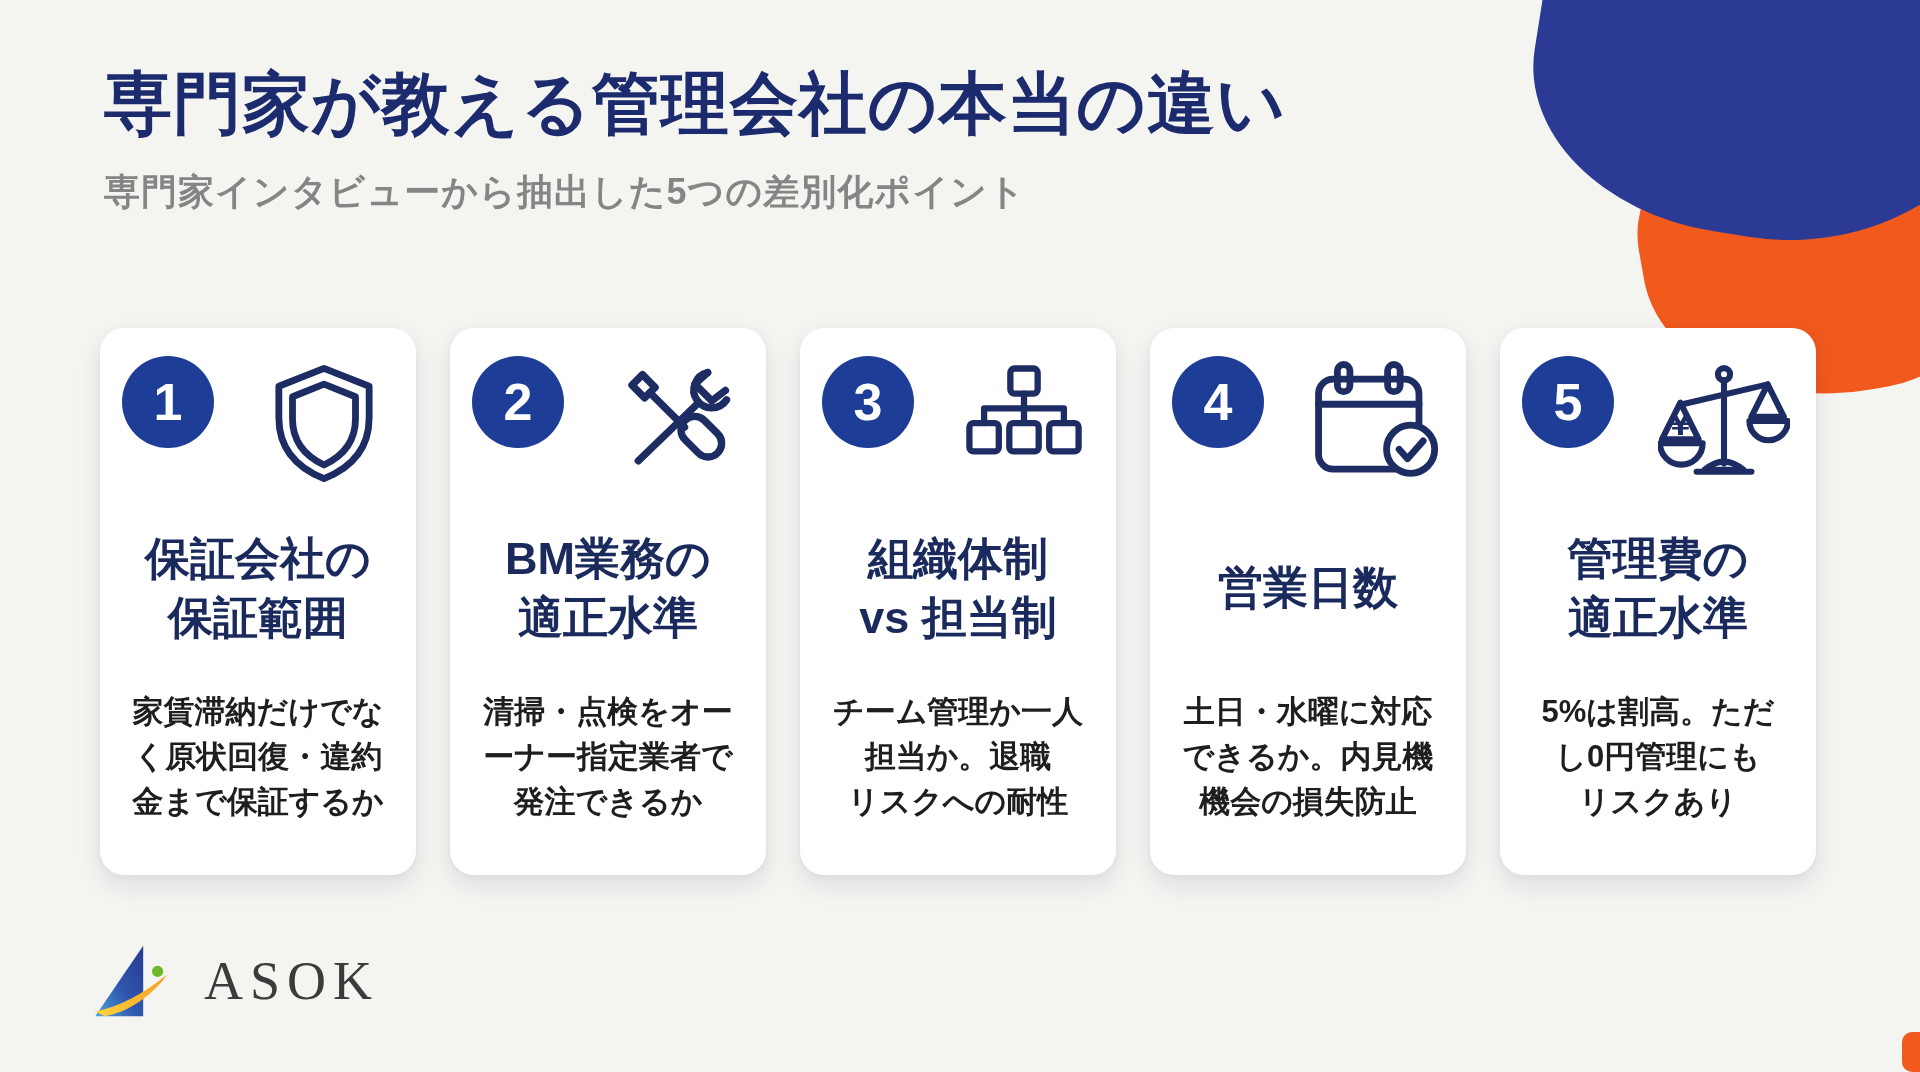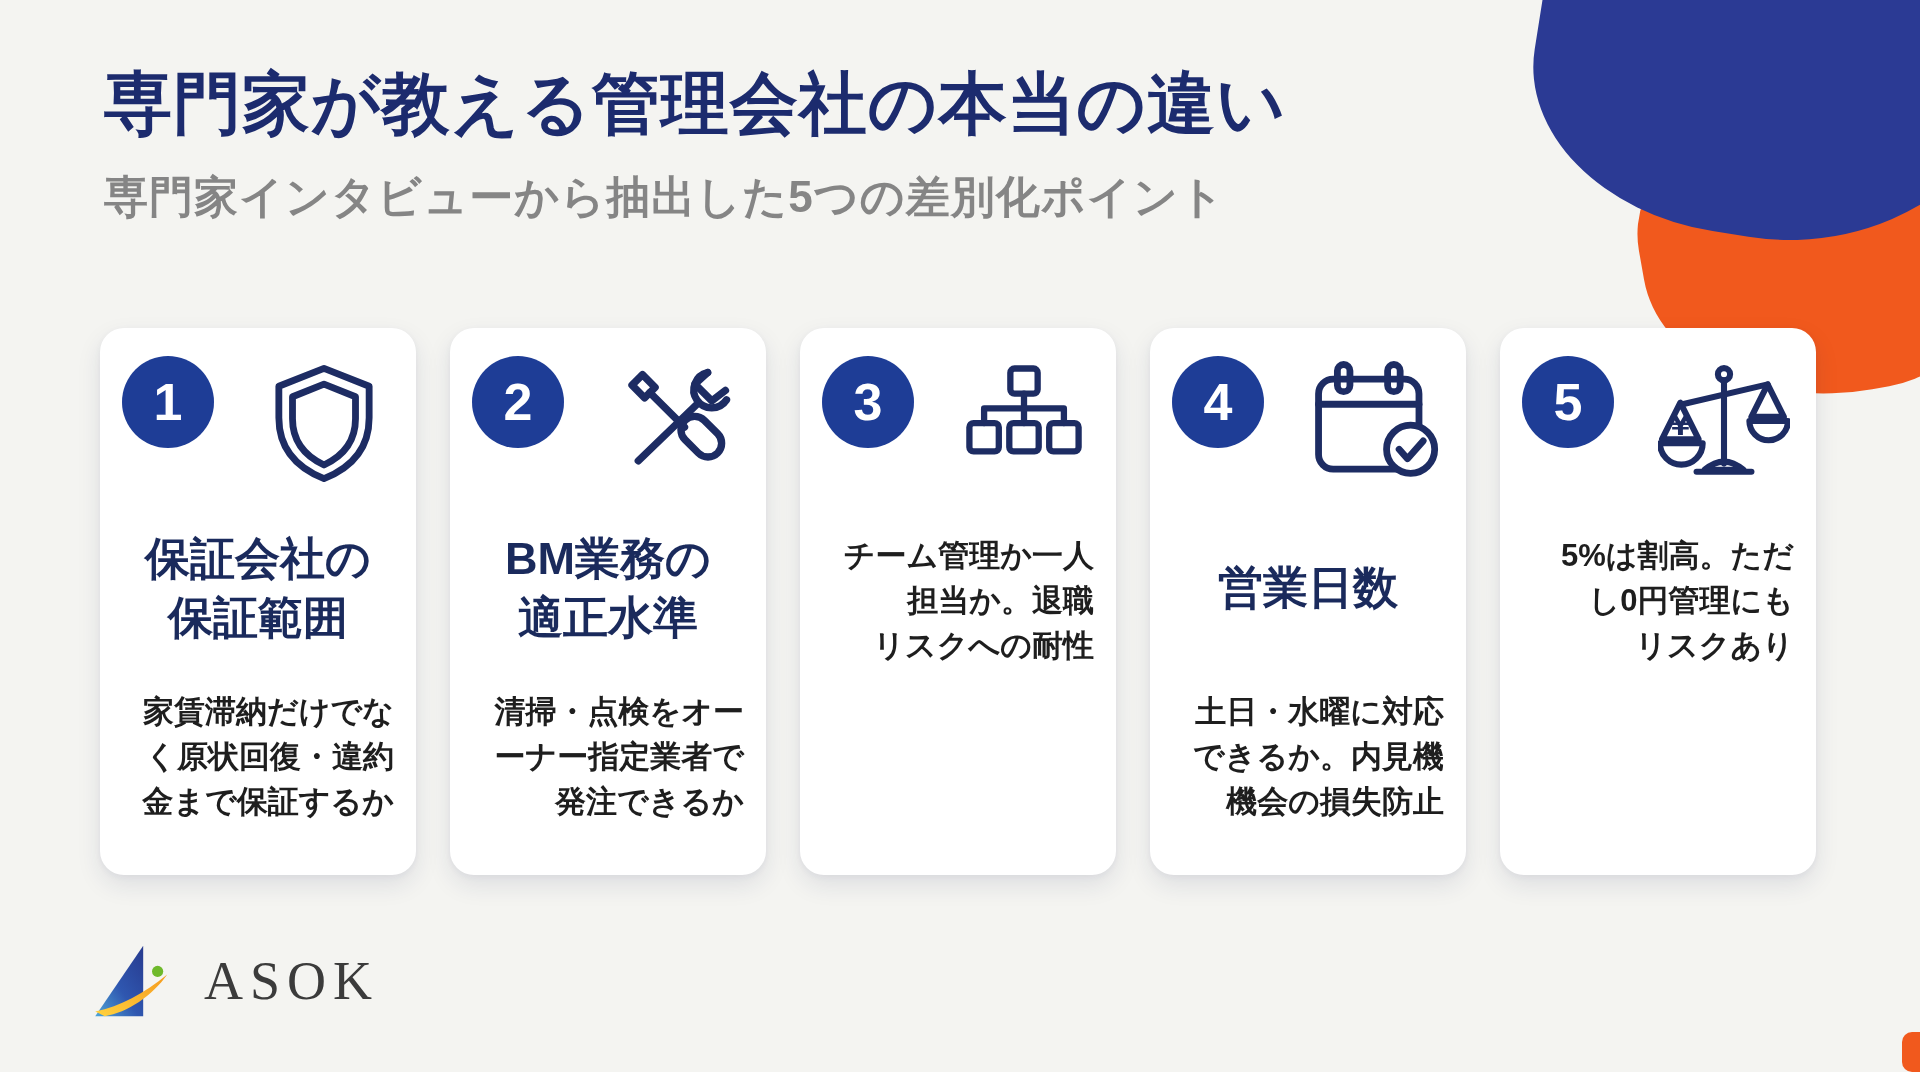--- a/index.html
+++ b/index.html
@@ -28,21 +28,21 @@
     width:18px;height:40px;background:#f1591d;
     border-radius:10px 0 0 10px;z-index:1;
   }
   
   .header{position:relative;z-index:3;padding:64px 0 0 104px;}
   .page-title{
     font-size:68px;font-weight:900;color:#1c2b6e;
     line-height:1.15;letter-spacing:1px;margin:0;
   }
   .page-subtitle{
-    font-size:44px;font-weight:700;color:#858585;
+    font-size:36px;font-weight:700;color:#858585;
     margin:26px 0 0 0;letter-spacing:1px;
   }
   
   .cards-row{
     position:absolute;left:100px;top:328px;
     display:flex;gap:34px;z-index:3;
   }
   .card{
     width:316px;height:547px;background:#ffffff;
     border-radius:24px;box-sizing:border-box;
@@ -60,21 +60,21 @@
   }
   .icon-box{width:140px;height:138px;display:flex;align-items:flex-start;justify-content:center;margin-top:4px;}
   .icon-box svg{display:block;}
   .card-title{
     margin-top:28px;height:128px;
     display:flex;align-items:center;justify-content:center;
     text-align:center;white-space:pre-line;
     font-size:45px;font-weight:800;color:#1a2a5c;line-height:1.32;
   }
   .card-desc{
-    margin-top:38px;text-align:right;white-space:pre-line;
+    margin-top:38px;text-align:center;white-space:pre-line;
     font-size:31px;font-weight:600;color:#1e1e1e;line-height:1.45;
   }
   
   .footer{
     position:absolute;left:92px;top:938px;z-index:3;
     display:flex;align-items:center;gap:16px;
   }
   .logo-text{
     font-family:"Liberation Serif","DejaVu Serif",serif;
     font-size:54px;color:#3b3b3b;letter-spacing:7px;font-weight:400;
@@ -142,20 +142,22 @@
           <rect x="47" y="10" width="26" height="24" rx="4"></rect>
           <path d="M60 34 V48"></path>
           <path d="M22 62 V48 H98 V62"></path>
           <path d="M60 48 V62"></path>
           <rect x="8" y="62" width="28" height="27" rx="4"></rect>
           <rect x="46" y="62" width="28" height="27" rx="4"></rect>
           <rect x="84" y="62" width="28" height="27" rx="4"></rect>
         </svg>
       </div>
     </div>
+    <div class="card-title">組織体制
+vs 担当制</div>
     <div class="card-desc">チーム管理か一人
 担当か。退職
 リスクへの耐性</div>
   </div>
 
   <div class="card">
     <div class="card-head">
       <div class="num-circle">4</div>
       <div class="icon-box">
         <svg width="136" height="126" viewBox="0 0 130 120" fill="none" stroke="#1d2c63" stroke-width="6.5" stroke-linecap="round" stroke-linejoin="round">
@@ -188,20 +190,22 @@
           <text x="22" y="76" font-size="26" font-weight="bold" fill="#1d2c63" stroke="none" text-anchor="middle" font-family="'DejaVu Sans',sans-serif">¥</text>
 
           <path d="M108 26 L92 58 H124 Z"></path>
           <path d="M90 62 a19 19 0 0 0 38 0 Z"></path>
 
           <path d="M46 110 q19 -16 38 0 Z"></path>
           <path d="M38 112 H92"></path>
         </svg>
       </div>
     </div>
+    <div class="card-title">管理費の
+適正水準</div>
     <div class="card-desc">5%は割高。ただ
 し0円管理にも
 リスクあり</div>
   </div>
 
 </div>
 
 <div class="footer">
   <svg width="96" height="86" viewBox="0 0 120 100">
     <defs>

